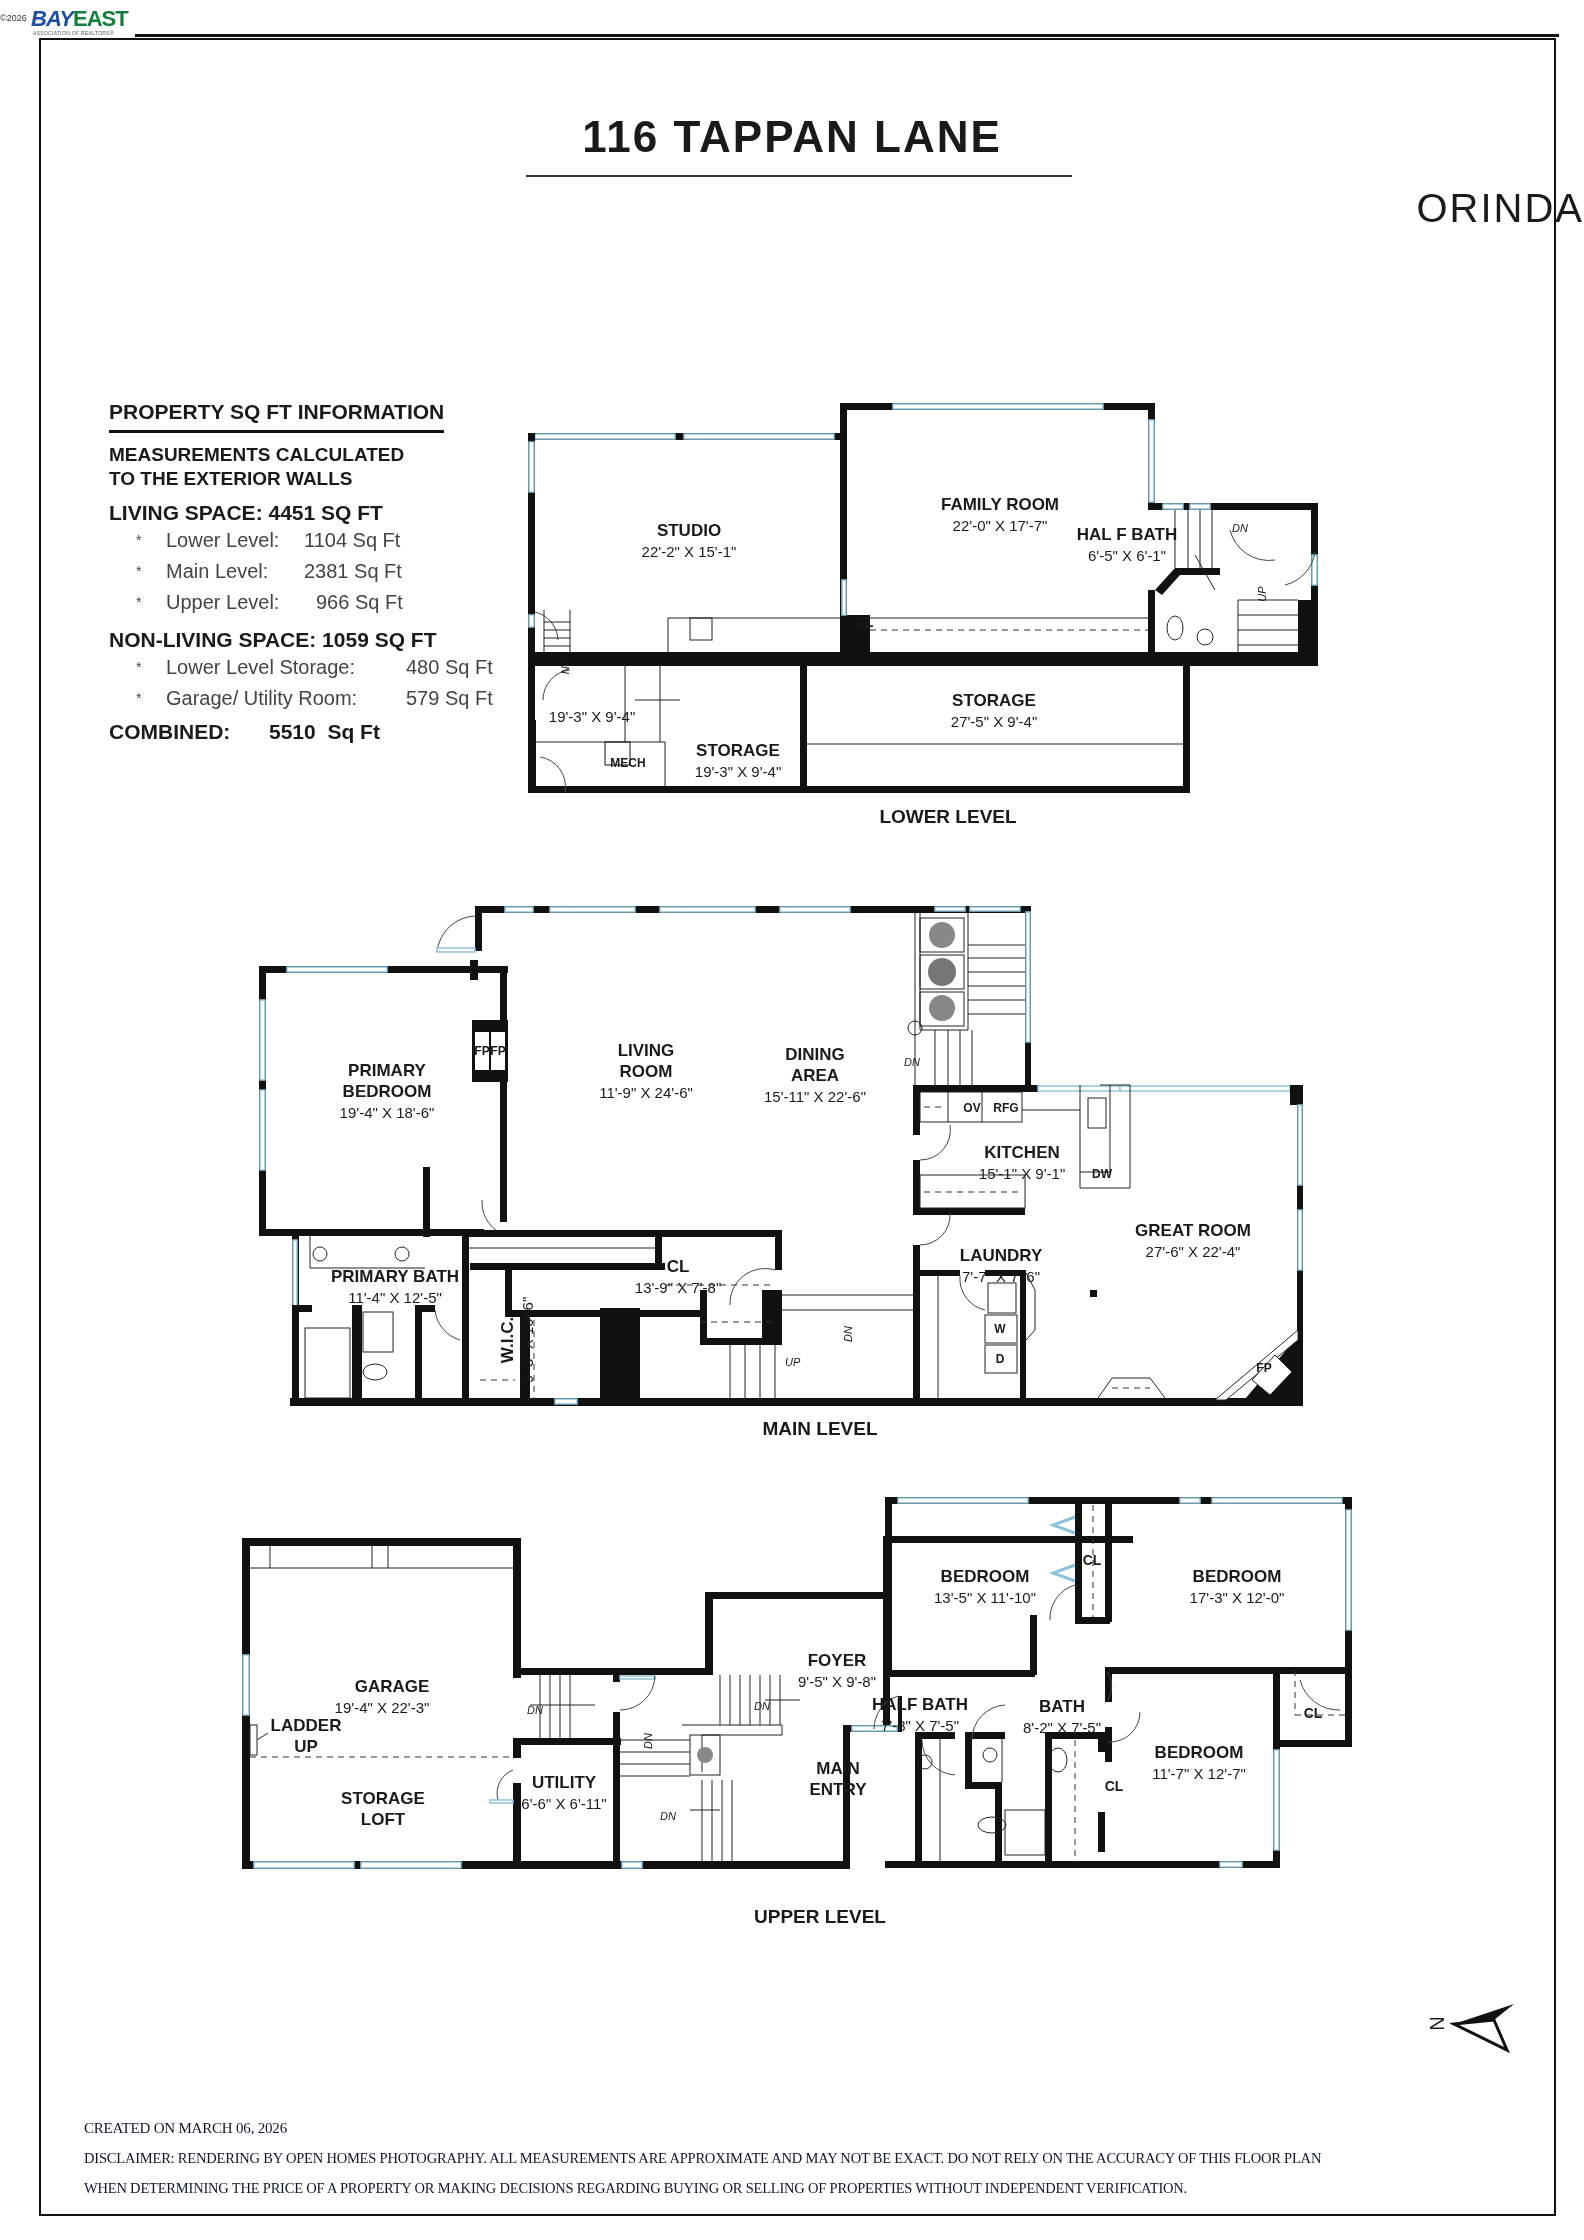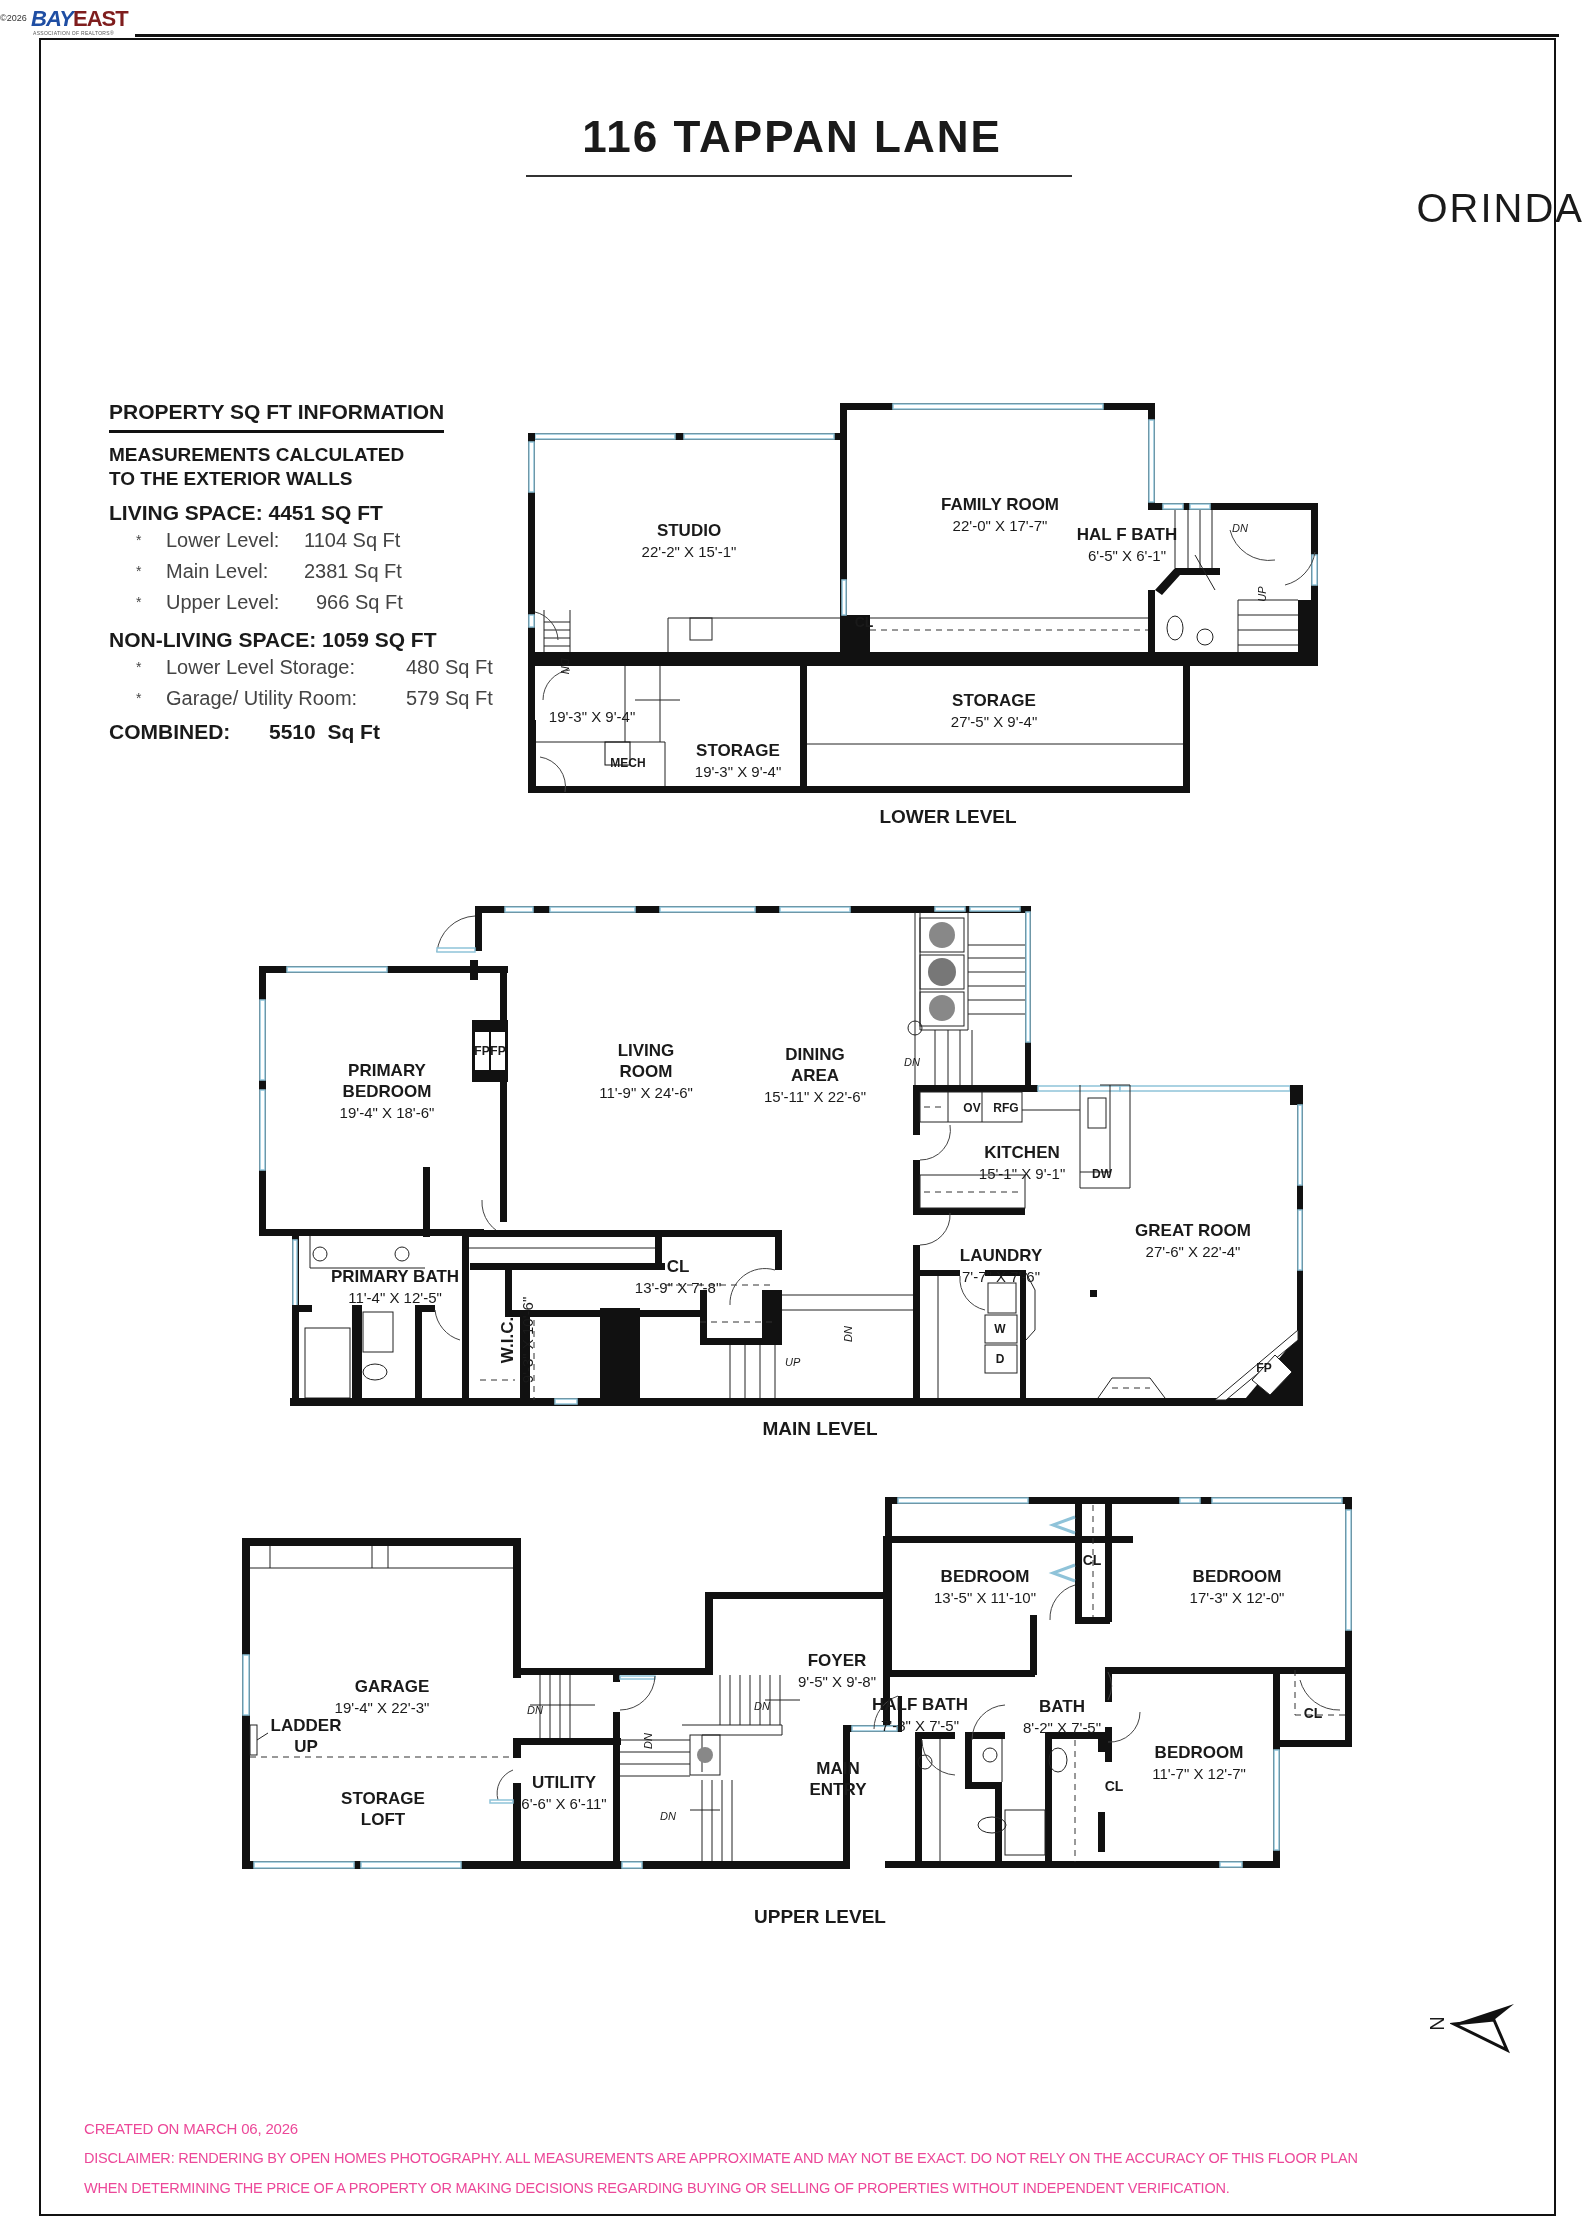--- a/index.html
+++ b/index.html
@@ -2,39 +2,39 @@
 <html><head>
 <meta charset="utf-8">
 <style>
   html,body{margin:0;padding:0;background:#fff;}
   body{width:1584px;height:2240px;position:relative;overflow:hidden;font-family:"Liberation Sans","DejaVu Sans",sans-serif;color:#1a1a1a;}
   .abs{position:absolute;}
   .frame{position:absolute;left:39px;top:38px;width:1517px;height:2178px;border:2px solid #111;box-sizing:border-box;}
   .logo{position:absolute;left:0;top:4px;height:34px;width:135px;}
   .logo .copy{position:absolute;left:0;top:9px;font-size:9px;color:#333;}
   .logo .bay{position:absolute;left:31px;top:2px;font-size:22px;font-weight:bold;color:#1f4ea3;letter-spacing:-1px;font-style:italic;}
-  .logo .east{position:absolute;left:73px;top:2px;font-size:22px;font-weight:bold;color:#7f1d1d;letter-spacing:-1px;}
+  .logo .east{position:absolute;left:73px;top:2px;font-size:22px;font-weight:bold;color:#15803d;letter-spacing:-1px;}
   .logo .assoc{position:absolute;left:33px;top:26px;font-size:5px;color:#555;letter-spacing:.3px;white-space:nowrap;}
   .title{position:absolute;left:0;width:1584px;top:112px;text-align:center;font-weight:bold;font-size:44px;letter-spacing:2px;}
   .title-rule{position:absolute;left:526px;width:546px;top:175px;height:2px;background:#333;}
   .subtitle{position:absolute;left:0;width:1584px;top:186px;text-align:right;font-size:40px;letter-spacing:2px;font-weight:normal;}
   .info{position:absolute;left:109px;top:400px;width:400px;}
   .info .h{font-weight:bold;font-size:21px;padding-bottom:6px;border-bottom:3px solid #111;display:inline-block;}
   .info .b{font-weight:bold;font-size:19px;line-height:24px;}
   .info .big{font-weight:bold;font-size:21px;margin-top:10px;}
   .info .li{font-size:20px;color:#444;margin-left:27px;line-height:31px;white-space:pre;}
   .info .li .star{display:inline-block;width:30px;font-size:14px;vertical-align:top;}
   .info .comb{font-weight:bold;font-size:21px;margin-top:6px;white-space:pre;}
   .plan{position:absolute;}
   .room-lbl{position:absolute;text-align:center;font-weight:bold;font-size:17px;line-height:21px;white-space:nowrap;transform:translateX(-50%);}
   .room-dim{display:block;font-weight:normal;font-size:15px;}
   .small-lbl{position:absolute;font-weight:bold;font-size:14px;white-space:nowrap;transform:translate(-50%,-50%);}
   .tiny{position:absolute;font-size:11px;font-style:italic;white-space:nowrap;}
   .level-lbl{position:absolute;font-weight:bold;font-size:19px;white-space:nowrap;transform:translateX(-50%);}
-  .footer{position:absolute;left:84px;font-size:15px;color:#ec4899;white-space:nowrap;letter-spacing:-.2px;}
+  .footer{position:absolute;left:84px;font-size:15px;color:#0f172a;white-space:nowrap;letter-spacing:-.2px;font-family:Liberation Serif, serif;}
   svg .w{fill:#111;}
   svg .win{fill:#fff;stroke:#8fc3d9;stroke-width:1.5;}
   svg .ln{stroke:#222;stroke-width:1;fill:none;}
   svg .dash{stroke:#333;stroke-width:1;stroke-dasharray:6 5;fill:none;}
   svg .door{stroke:#444;stroke-width:1;fill:none;}
   svg .leaf{stroke:#8fc3d9;stroke-width:3;}
 </style>
 </head>
 <body>
 

